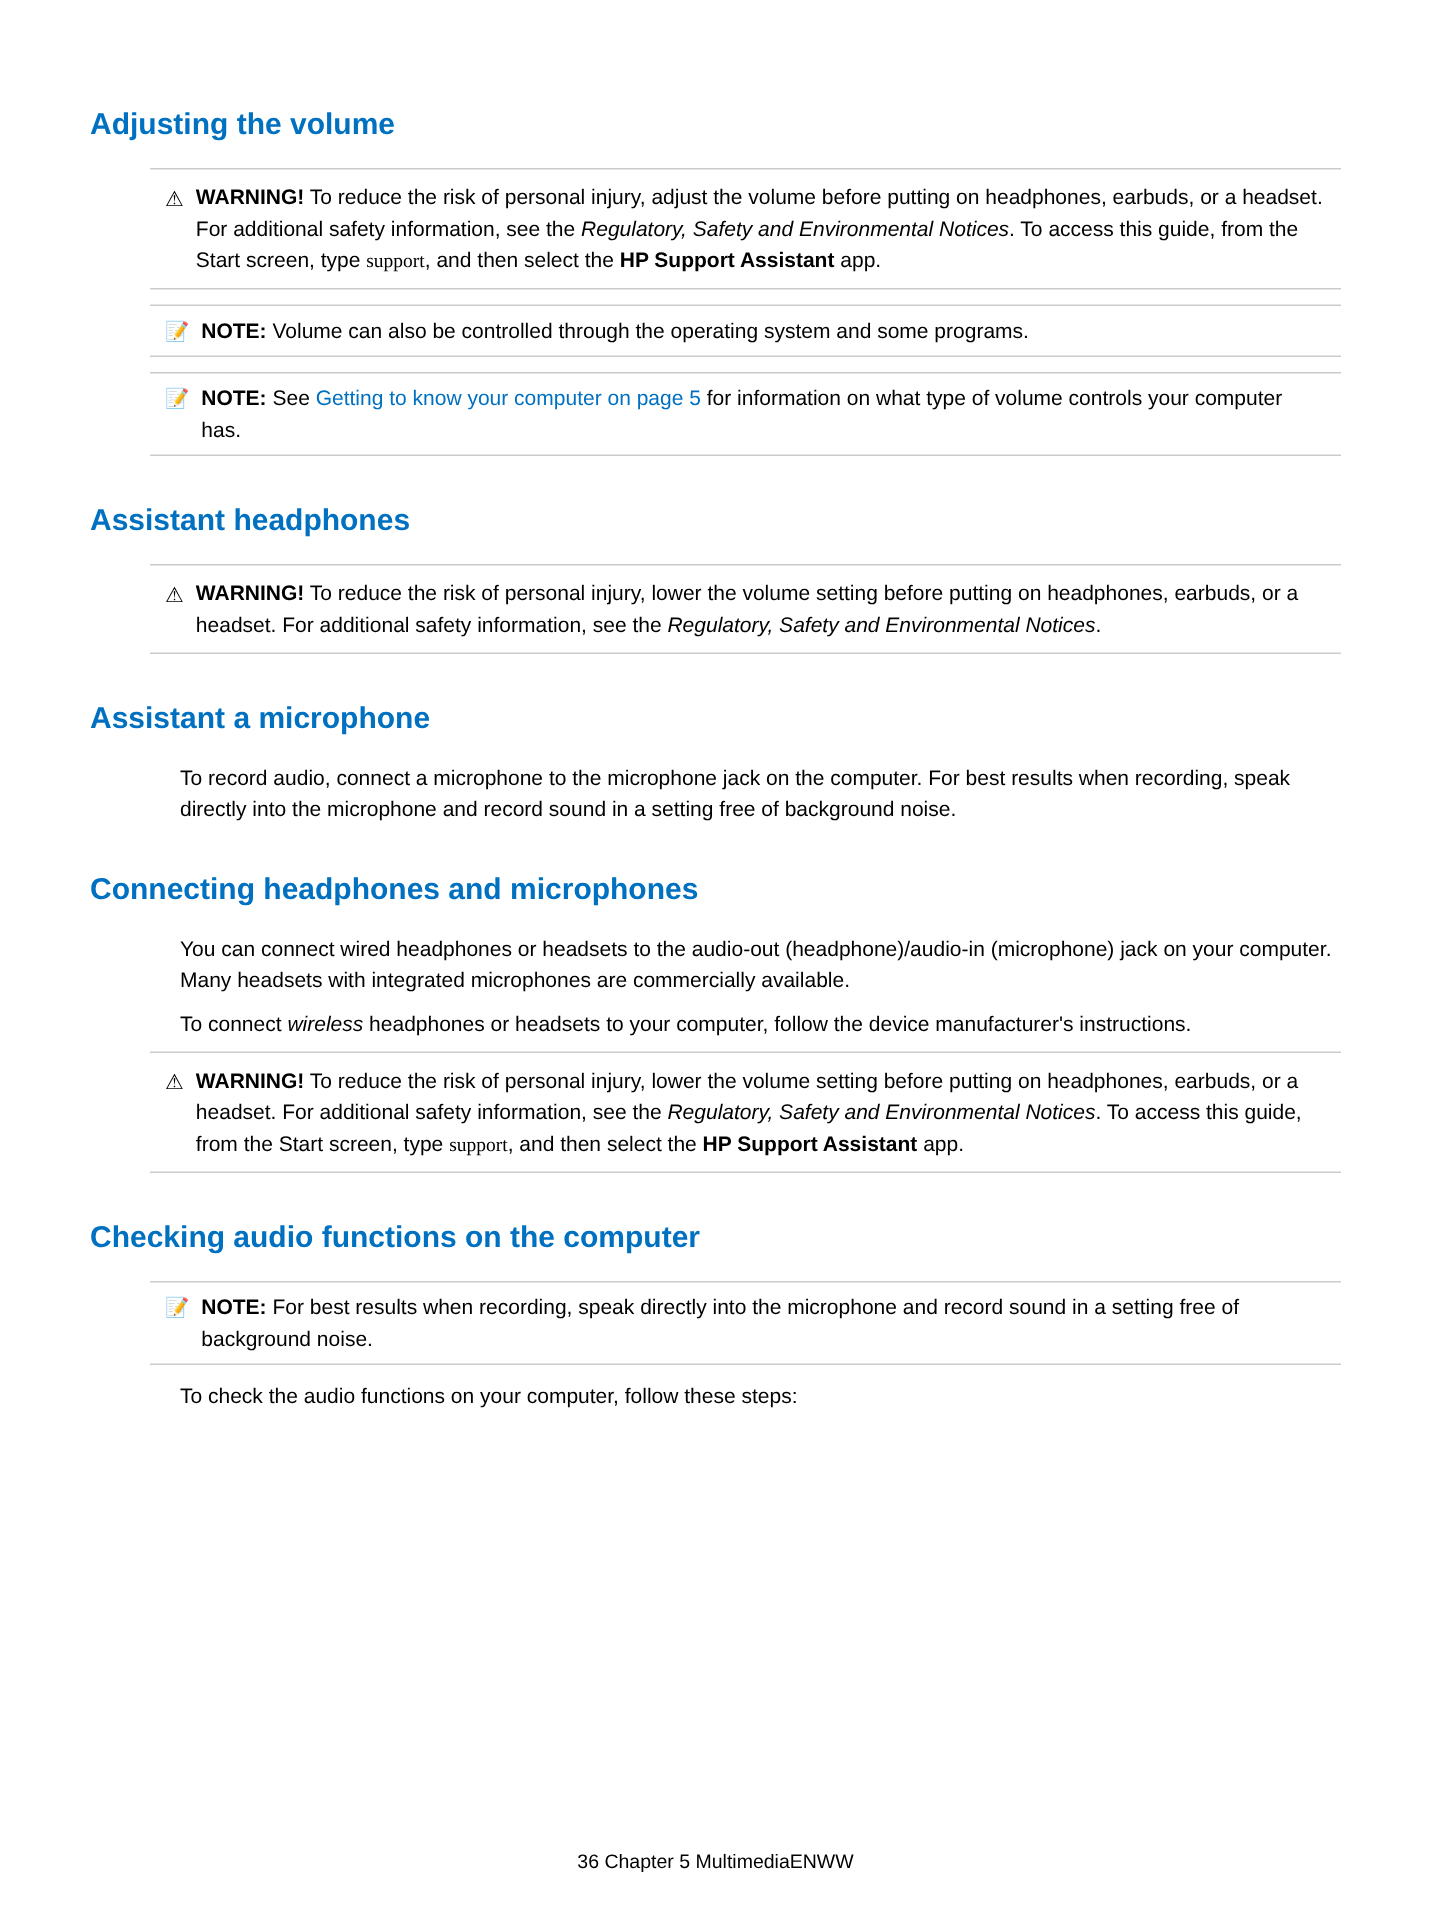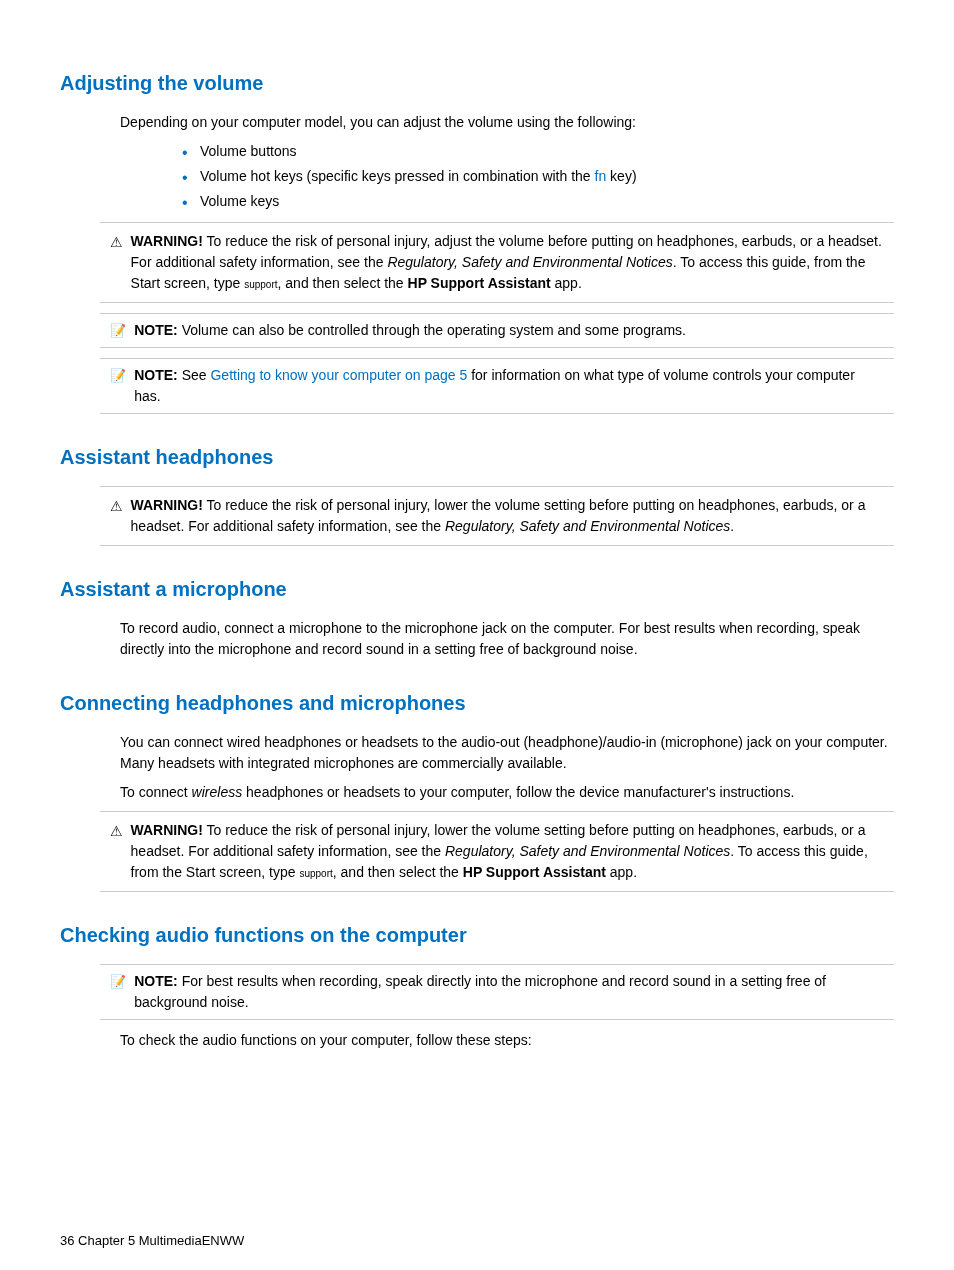--- a/index.html
+++ b/index.html
@@ -83,51 +83,43 @@
       font-weight: bold;
     }
     .link-text {
       color: #0070c0;
       text-decoration: none;
     }
     .italic-text {
       font-style: italic;
     }
     .mono-text {
-      font-family: Liberation Sans, sans-serif;
-      font-size: 10px;
+      font-family: Liberation Serif, serif;
+      font-size: 13px;
     }
     .bold-text {
       font-weight: bold;
     }
     .footer {
       position: fixed;
       bottom: 20px;
       left: 0;
       right: 0;
       display: flex;
-      justify-content: flex-start;
+      justify-content: center;
       padding: 0 60px;
       font-size: 13px;
       color: #000;
     }
   </style>
 </head>
 <body>
 
 <div class="section">
   <h2>Adjusting the volume</h2>
-  <div class="section-content">
-    <p>Depending on your computer model, you can adjust the volume using the following:</p>
-    <ul class="bullet-list">
-      <li>Volume buttons</li>
-      <li>Volume hot keys (specific keys pressed in combination with the <a class="link-text">fn</a> key)</li>
-      <li>Volume keys</li>
-    </ul>
-  </div>
   <div class="warning-box">
     <span class="warning-icon">⚠</span>
     <span>
       <span class="warning-label">WARNING!</span>
       To reduce the risk of personal injury, adjust the volume before putting on headphones, earbuds, or a headset. For additional safety information, see the <span class="italic-text">Regulatory, Safety and Environmental Notices</span>. To access this guide, from the Start screen, type <span class="mono-text">support</span>, and then select the <span class="bold-text">HP Support Assistant</span> app.
     </span>
   </div>
   <div class="note-box">
     <span class="note-icon">📝</span>
     <span><span class="note-label">NOTE:</span> <span>Volume can also be controlled through the operating system and some programs.</span></span>

